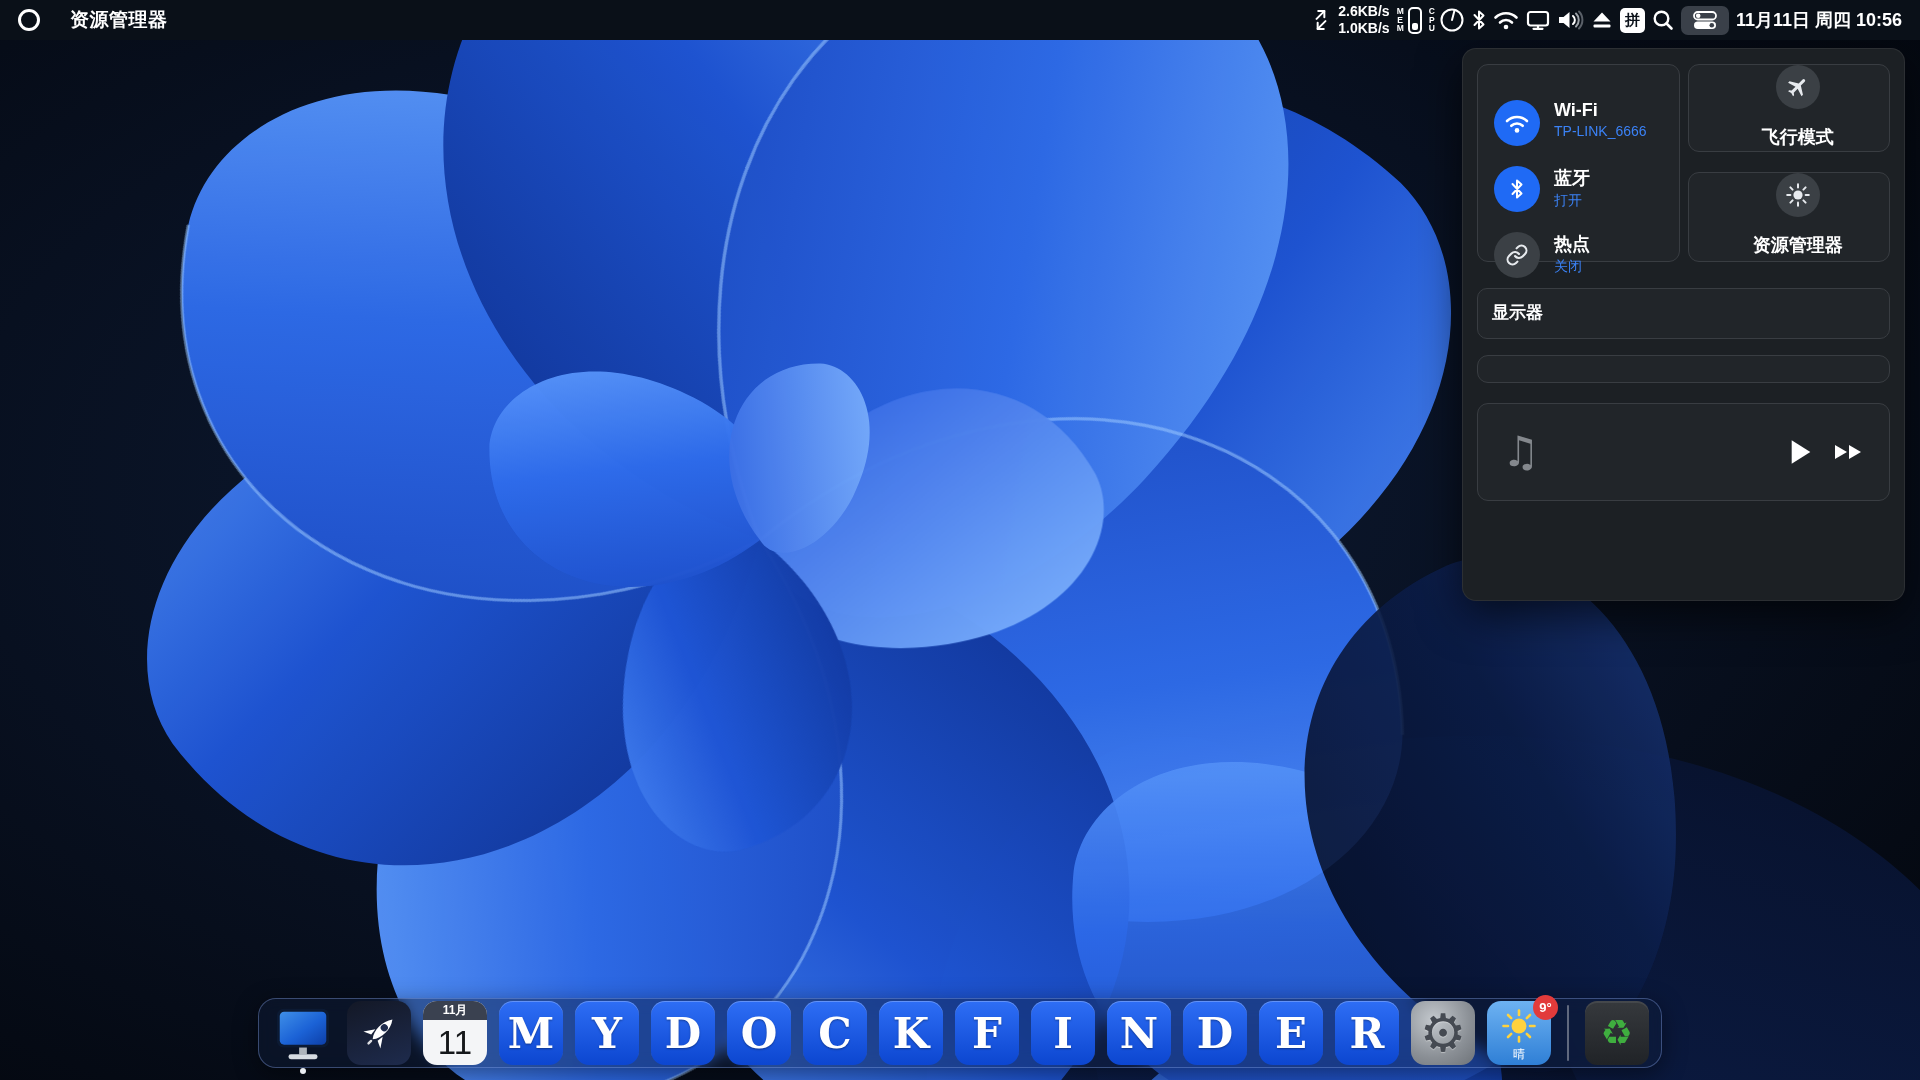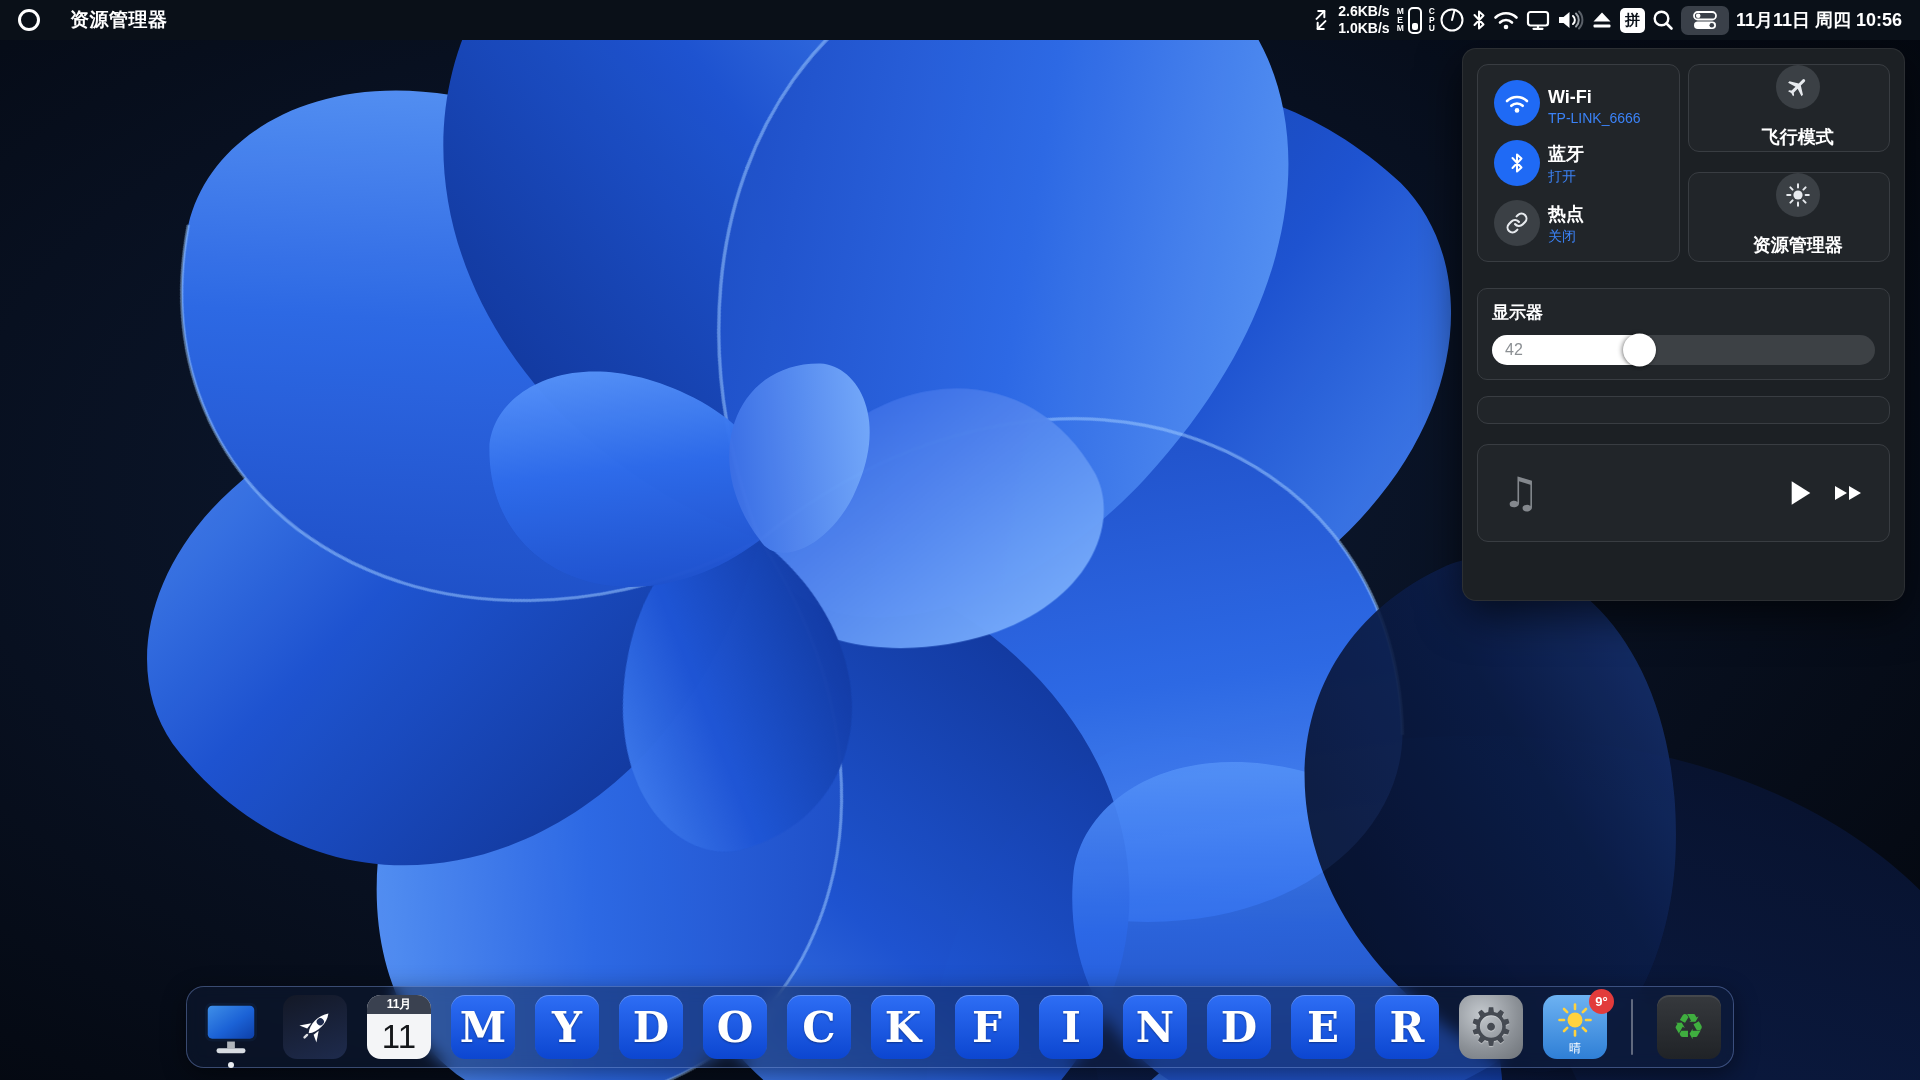--- a/index.html
+++ b/index.html
@@ -42,21 +42,21 @@
   
   .control-panel {
     position:absolute; top:48px; right:15px; width:443px; height:553px;
     background:#1c2024; border:1px solid rgba(255,255,255,0.07); border-radius:14px;
     box-shadow:0 14px 44px rgba(0,0,0,0.65);
     padding:15px 14px; z-index:20; color:#fff;
   }
   .cc-grid { display:grid; grid-template-columns:1fr 1fr; grid-template-rows:88px 90px; gap:20px 8px; }
   .cc-card { background:#212529; border:1px solid #393d42; border-radius:11px; }
   .cc-conn-card { grid-row:span 2; padding:15px 16px; display:flex; flex-direction:column; justify-content:space-between; }
-  .cc-conn-row { display:flex; align-items:flex-end; gap:8px; }
+  .cc-conn-row { display:flex; align-items:flex-start; gap:14px;margin-top:20px; }
   .cc-circle { width:46px; height:46px; border-radius:50%; display:flex; align-items:center; justify-content:center; flex-shrink:0; }
   .cc-circle.blue { background:#1f6af5; }
   .cc-circle.gray { background:#3b4045; }
   .cc-conn-texts { display:flex; flex-direction:column; gap:2px; }
   .cc-title { font-size:18px; font-weight:bold; }
   .cc-sub { font-size:14px; color:#3b82f6; }
   .cc-tile { display:flex; align-items:center; gap:16px; padding-left:18px;flex-direction:column; }
   .cc-tile-label { font-size:18px; font-weight:bold; }
 
   .cc-slider-card { padding:12px 14px 14px; }
@@ -77,21 +77,21 @@
     box-shadow:-2px 0 4px rgba(0,0,0,0.28), 0 1px 3px rgba(0,0,0,0.3);
   }
 
   .cc-music-card { margin-top:20px; height:98px; display:flex; align-items:center; padding:0 24px; }
   .music-note { font-size:42px; color:#84888d; line-height:1; font-family:"DejaVu Sans",sans-serif; }
   .music-controls { margin-left:auto; display:flex; align-items:center; gap:20px; }
 
   
   .dock {
     position:absolute; left:50%; transform:translateX(-50%); bottom:12px;
-    height:82px; display:flex; align-items:center; gap:20px; padding:0 12px;
+    height:70px; display:flex; align-items:center; gap:12px; padding:0 12px;
     background:rgba(16,28,58,0.45); border:1px solid rgba(150,180,255,0.35);
     border-radius:18px; backdrop-filter:blur(8px); z-index:20;
     box-shadow:0 6px 24px rgba(0,0,0,0.45);
   }
   .dock-item { position:relative; width:64px; height:64px; border-radius:14px; display:flex; align-items:center; justify-content:center; flex-shrink:0; }
   .tile-letter { background:linear-gradient(180deg,#2e6ef5 0%,#0c46d0 100%); box-shadow:inset 0 1px 0 rgba(255,255,255,0.25); }
   .tile-letter span { font-family:"DejaVu Serif","Liberation Serif",serif; font-weight:bold; font-size:42px; color:#fff; text-shadow:0 1px 2px rgba(0,0,0,0.35); }
   .tile-rocket { background:linear-gradient(160deg,#131826 0%,#1e2b4d 100%); }
   .tile-calendar { background:#f4f5f7; overflow:hidden; flex-direction:column; align-items:stretch; }
   .cal-header { height:19px; background:#3a4150; color:#fff; font-size:12px; font-weight:bold; display:flex; align-items:center; justify-content:center; }
@@ -341,26 +341,20 @@
                 <line x1="18.4" y1="7.6" x2="20.6" y2="5.4"></line>
             </g>
           </svg>
         </div>
         <div class="cc-tile-label">资源管理器</div>
       </div>
     </div>
 
     <div class="cc-card cc-slider-card first">
       <div class="cc-slider-label">显示器</div>
-      <div class="slider-track">
-        <div class="slider-fill" style="width: 42%;">
-          <span>42</span>
-          <div class="slider-thumb"></div>
-        </div>
-      </div>
     </div>
 
     <div class="cc-card cc-slider-card second">
     </div>
 
     <div class="cc-card cc-music-card">
       <div class="music-note">♫</div>
       <div class="music-controls">
         <svg width="24" height="28" viewBox="0 0 20 24">
           <path d="M2 2 L18 12 L2 22 Z" fill="#fff"></path>

